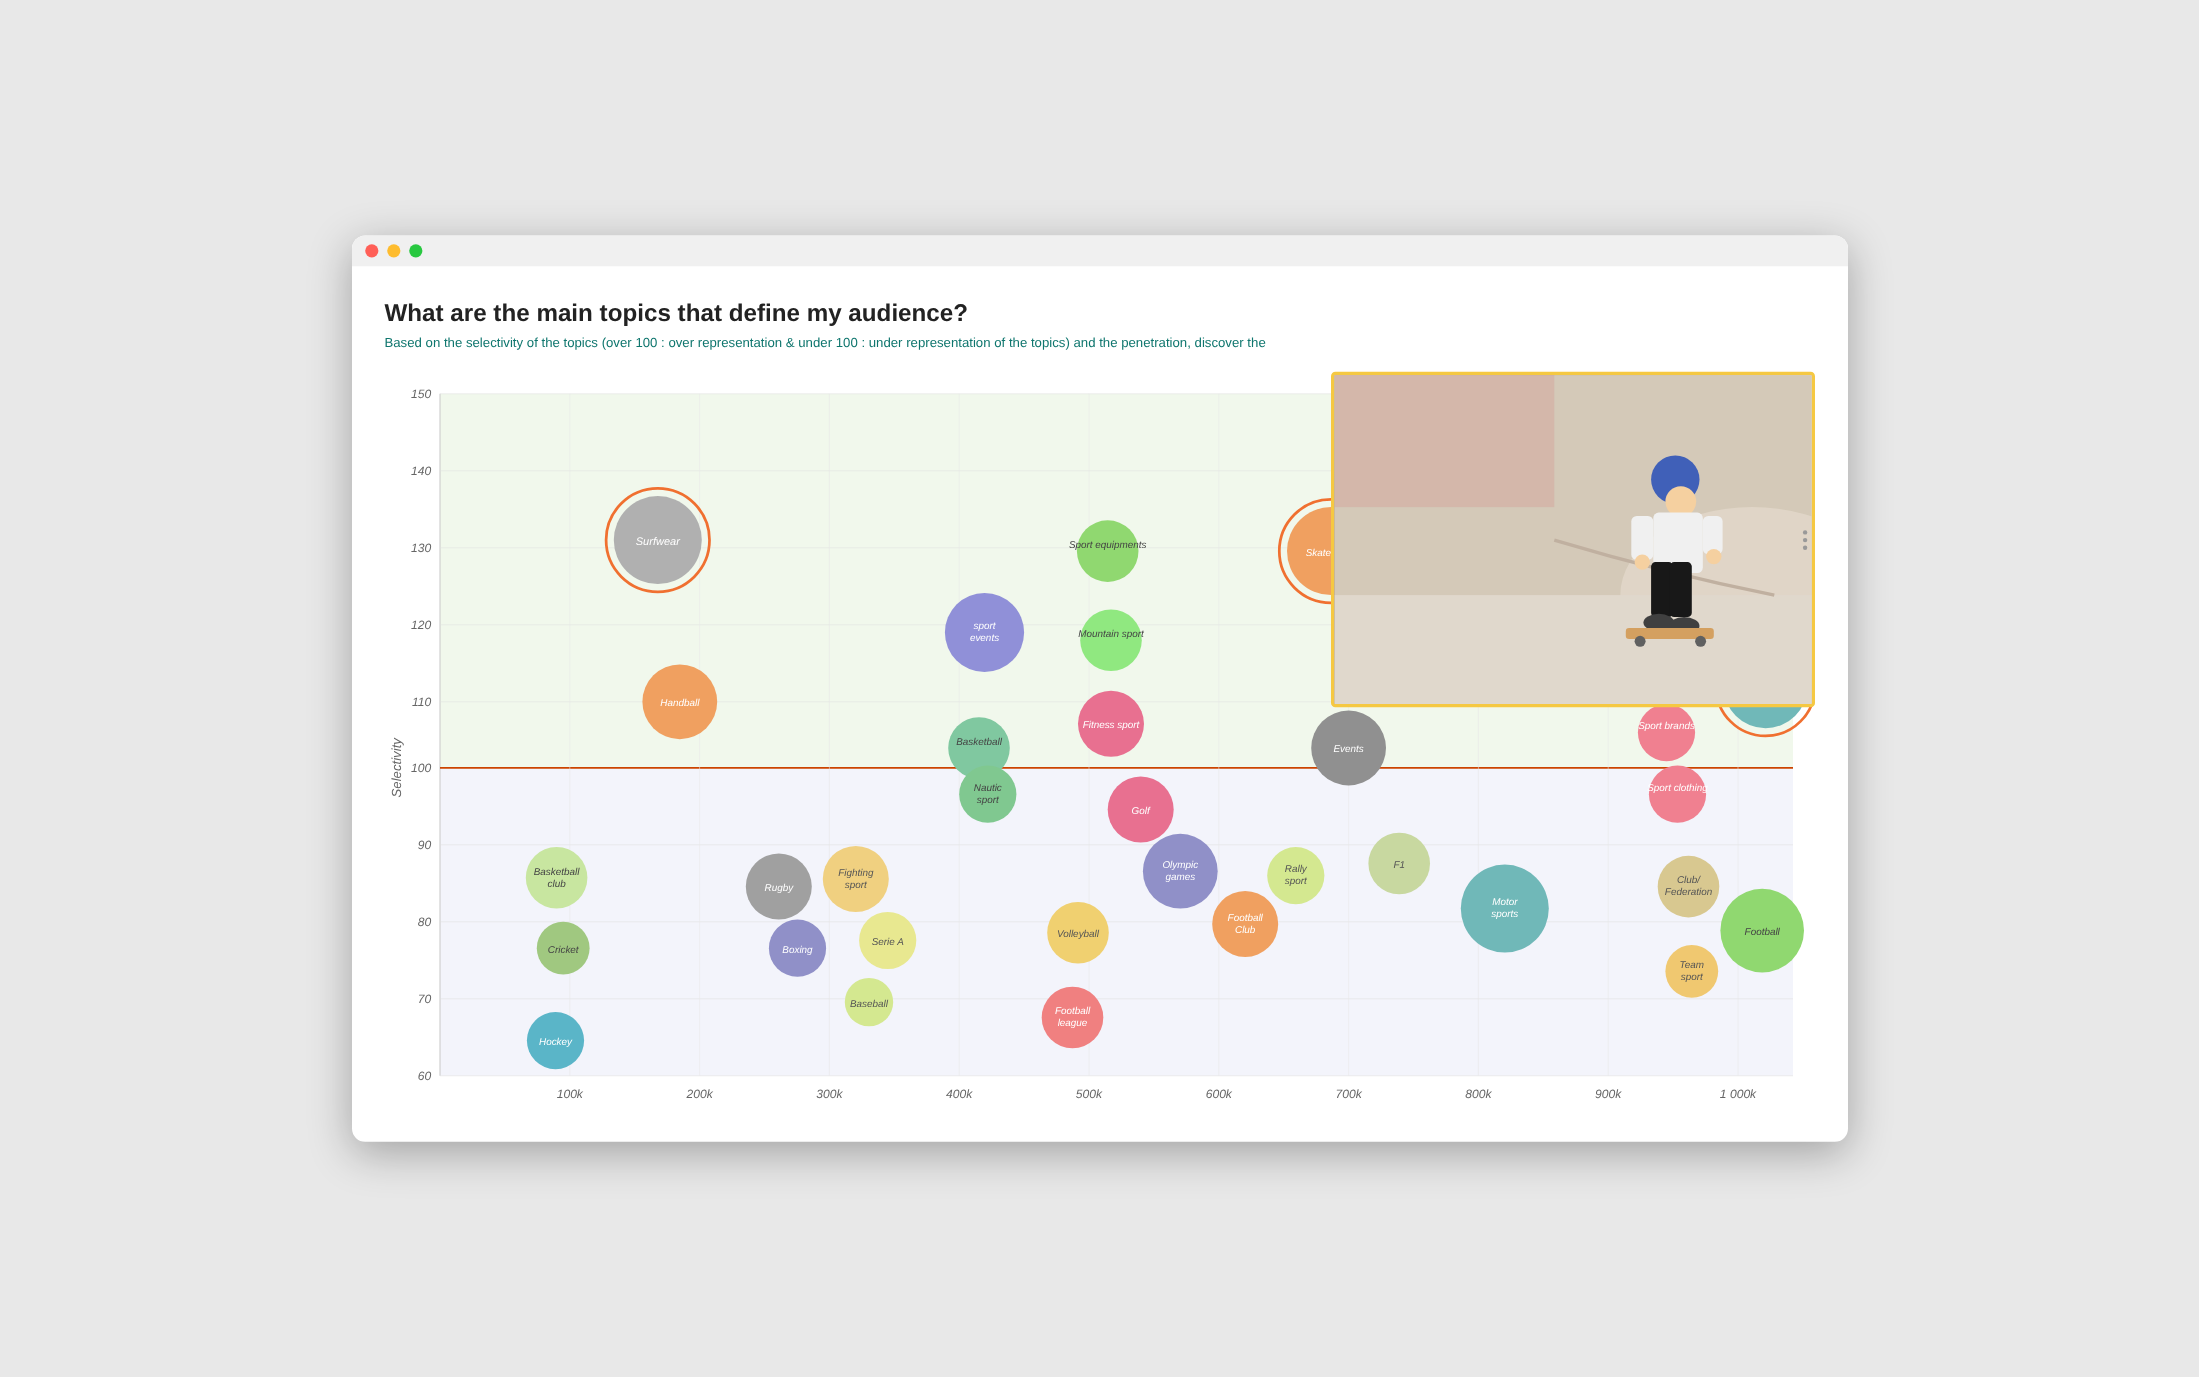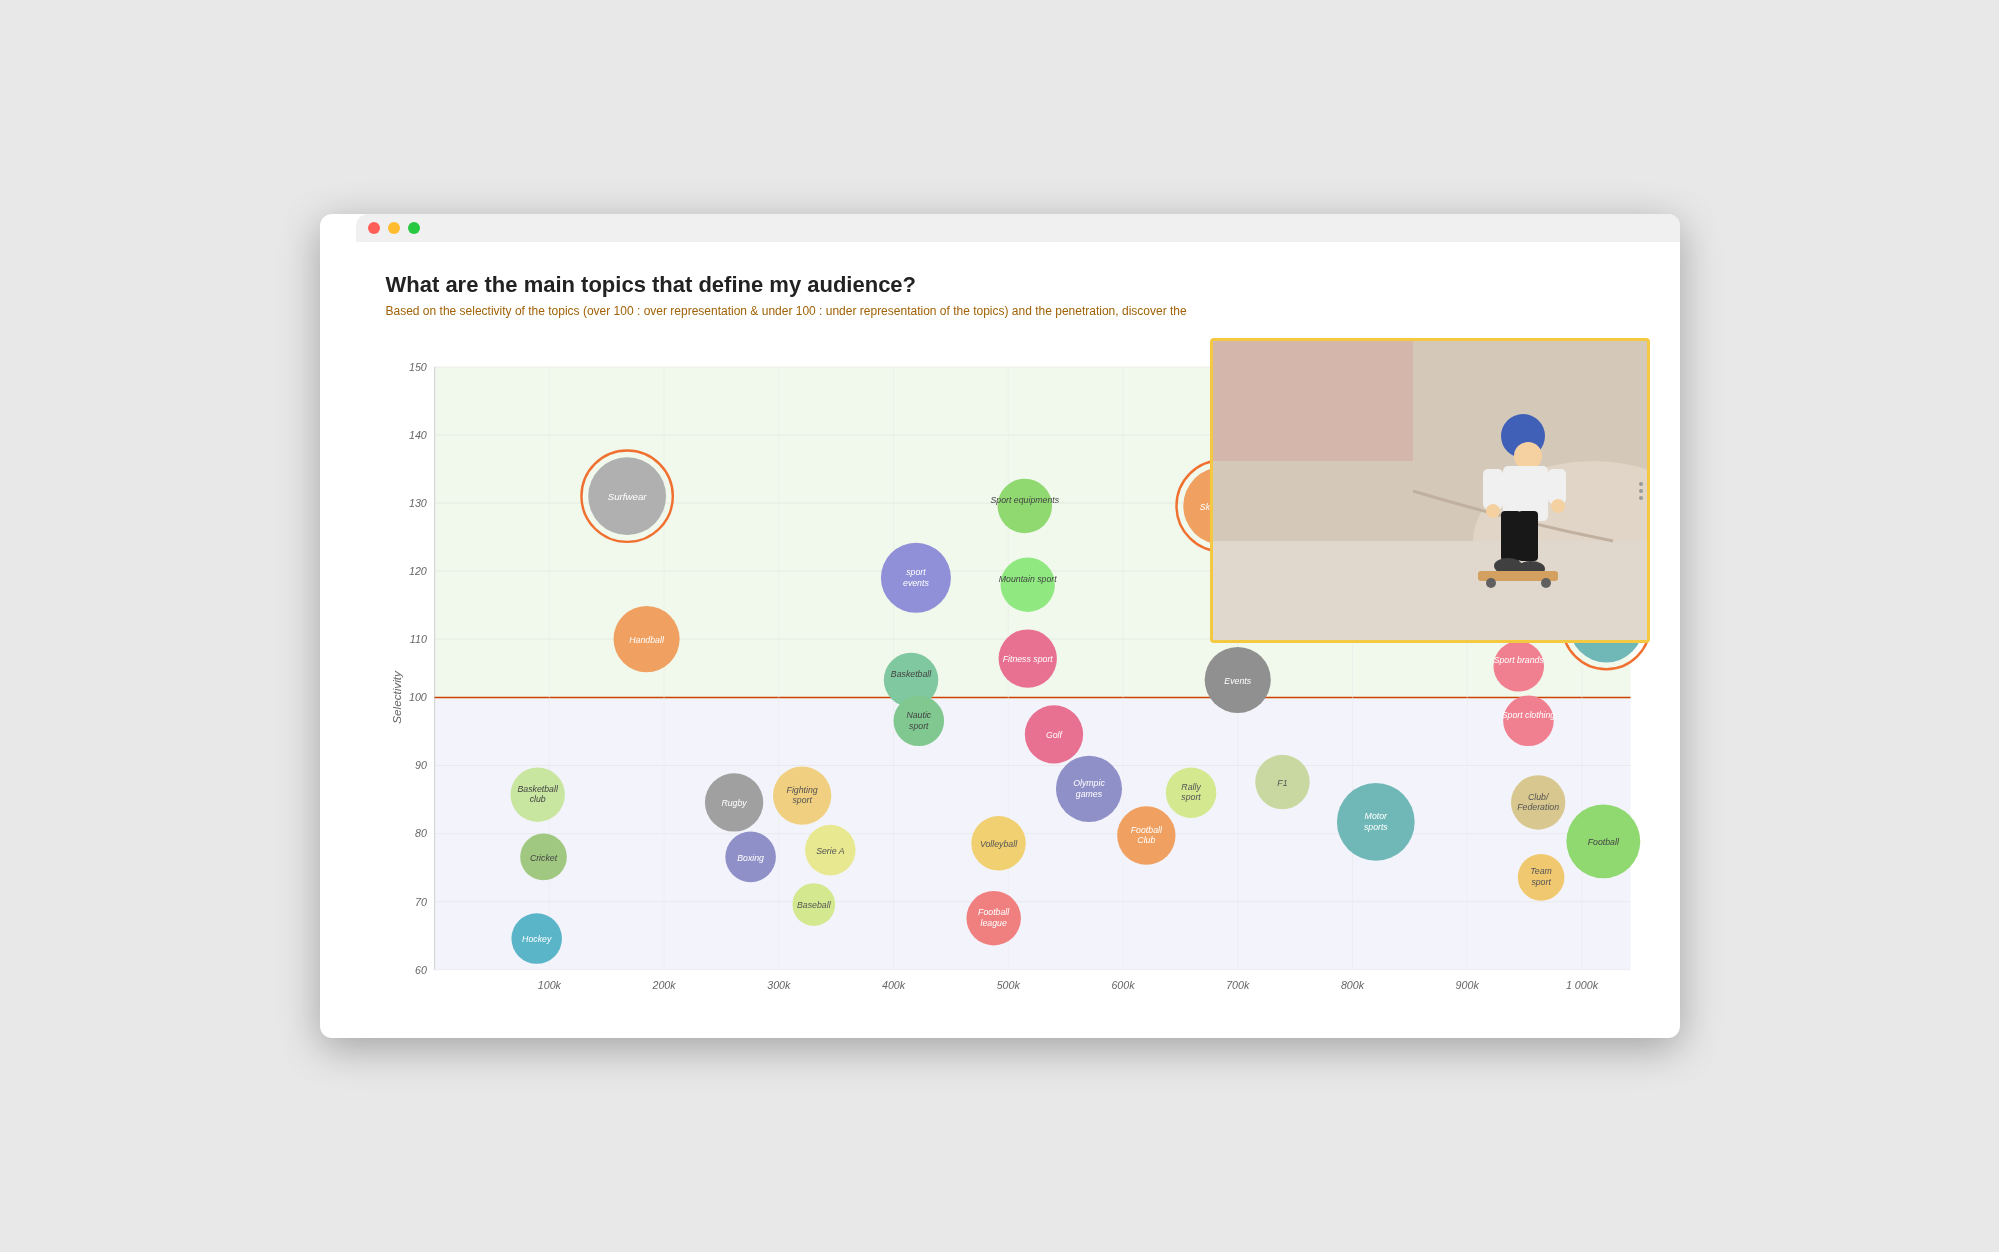--- a/index.html
+++ b/index.html
@@ -13,21 +13,20 @@
       padding: 20px;
     }
     .window {
       background: #fff;
       border-radius: 12px;
       box-shadow: 0 10px 40px rgba(0,0,0,0.3);
       width: 1360px;
       min-height: 820px;
       position: relative;
       overflow: hidden;
-      padding-left: 36px;
     }
     .title-bar {
       background: #f0f0f0;
       height: 28px;
       border-radius: 12px 12px 0 0;
       display: flex;
       align-items: center;
       padding: 0 12px;
       gap: 8px;
     }
@@ -43,21 +42,21 @@
       position: relative;
     }
     .main-title {
       font-size: 22px;
       font-weight: 600;
       color: #222;
       margin-bottom: 6px;
     }
     .subtitle {
       font-size: 12px;
-      color: #a16207;
+      color: #0f766e;
       margin-bottom: 20px;
     }
     .chart-area {
       position: relative;
       width: 100%;
       height: 680px;
       font-style: italic;
     }
     .image-overlay {
       position: absolute;

